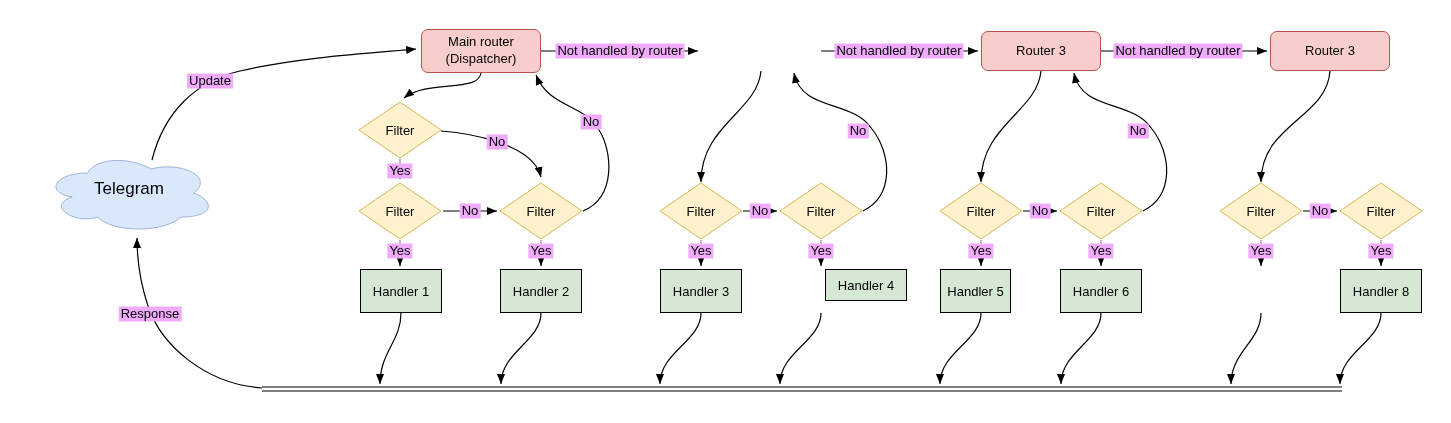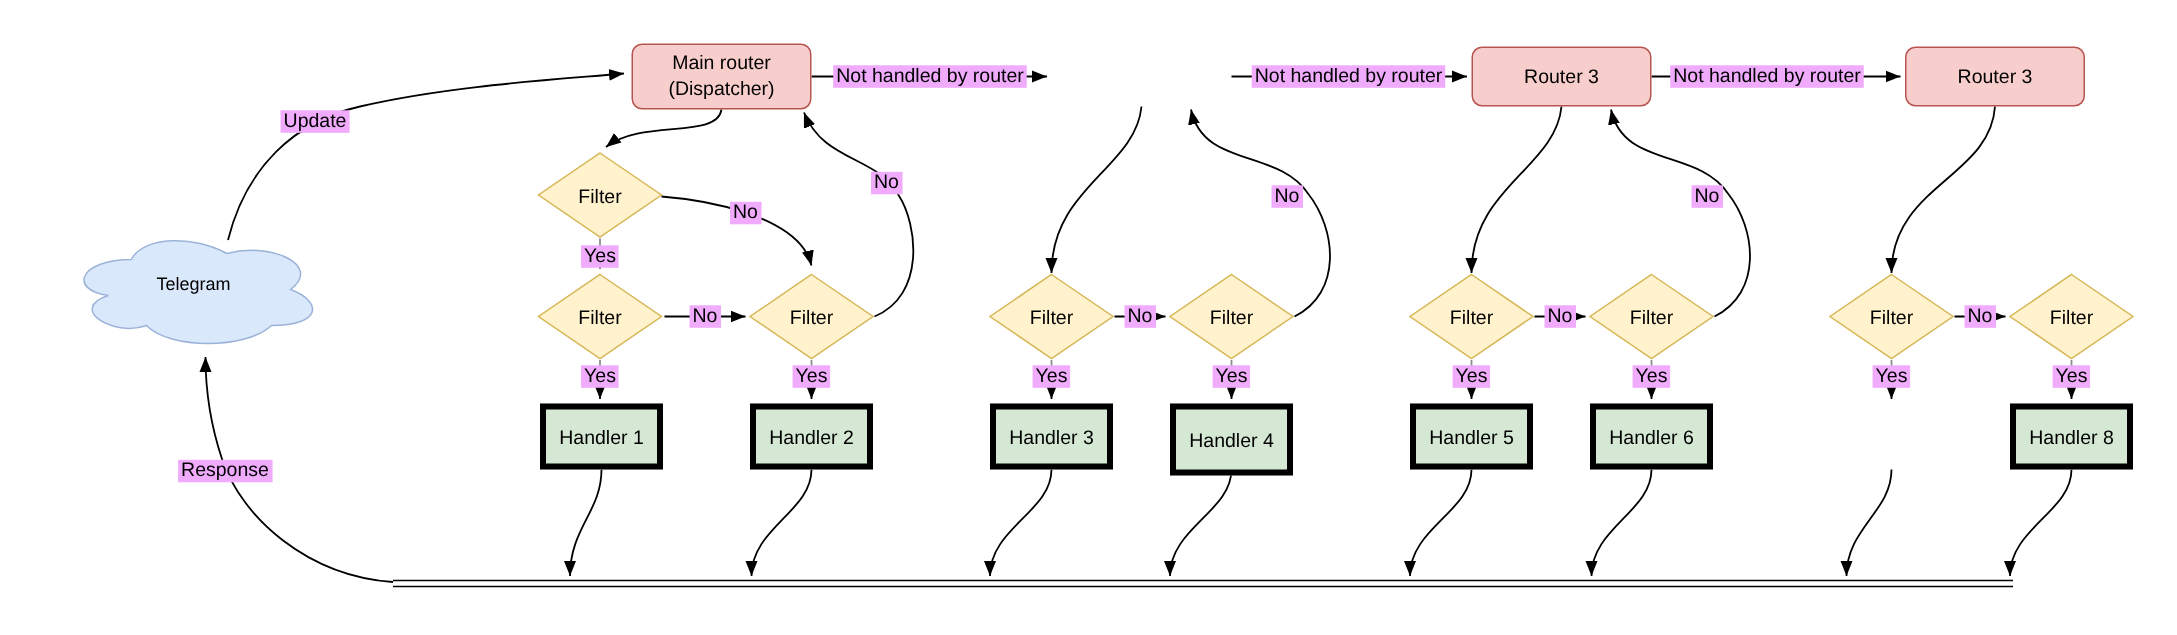--- a/index.html
+++ b/index.html
@@ -6,28 +6,28 @@
   .canvas{position:relative;width:1451px;height:423px;background:#fff;
           font-family:"Liberation Sans",sans-serif;color:#000;overflow:hidden;}
   svg.edges{position:absolute;left:0;top:0;}
   path.e{fill:none;stroke:#000;stroke-width:1.2;}
   path.g{fill:none;stroke:#8c8c8c;stroke-width:1.2;}
   path.bus{fill:none;stroke:#000;stroke-width:1;}
   .node{position:absolute;box-sizing:border-box;display:flex;align-items:center;
         justify-content:center;font-size:13px;}
   .router{background:#f8cecc;border:1px solid #b85450;border-radius:7px;}
   .router .lbl{white-space:pre-line;text-align:center;line-height:1.3;}
-  .handler{background:#d5e8d4;border:4px solid #000000;}
+  .handler{background:#d5e8d4;border:1px solid #000000;}
   .diamond{position:absolute;width:84px;height:58px;}
   .diamond svg{position:absolute;left:0;top:0;}
   .diamond .lbl{position:absolute;left:0;top:0;right:0;bottom:0;display:flex;
                 align-items:center;justify-content:center;font-size:13px;}
   .elabel{position:absolute;transform:translate(-50%,-50%);font-size:13px;
           background:#f0abfc;padding:0 2px;white-space:nowrap;line-height:1.15;}
-  .cloud-label{position:absolute;transform:translate(-50%,-50%);font-size:12px;}
+  .cloud-label{position:absolute;transform:translate(-50%,-50%);font-size:17px;}
 </style>
 </head>
 <body>
 
 <div class="canvas">
 
   <svg class="edges" width="1451" height="423" viewBox="0 0 1451 423">
     <defs>
       <marker id="arr" markerUnits="userSpaceOnUse" markerWidth="12" markerHeight="10" refX="10" refY="4.5" orient="auto">
         <path d="M0,0.5 L10,4.5 L0,8.5 Z" fill="#000"></path>
@@ -162,24 +162,24 @@
 
   <div class="node handler" style="left:360px;top:269px;width:82px;height:44px">
     <span class="lbl">Handler 1</span>
   </div>
   <div class="node handler" style="left:500px;top:269px;width:82px;height:44px">
     <span class="lbl">Handler 2</span>
   </div>
   <div class="node handler" style="left:660px;top:269px;width:82px;height:44px">
     <span class="lbl">Handler 3</span>
   </div>
-  <div class="node handler" style="left:780px;top:269px;width:82px;height:48px">
+  <div class="node handler" style="left:825px;top:269px;width:82px;height:32px">
     <span class="lbl">Handler 4</span>
   </div>
-  <div class="node handler" style="left:940px;top:269px;width:82px;height:44px">
+  <div class="node handler" style="left:940px;top:269px;width:71px;height:44px">
     <span class="lbl">Handler 5</span>
   </div>
   <div class="node handler" style="left:1060px;top:269px;width:82px;height:44px">
     <span class="lbl">Handler 6</span>
   </div>
   <div class="node handler" style="left:1340px;top:269px;width:82px;height:44px">
     <span class="lbl">Handler 8</span>
   </div>
 
   <span class="elabel" style="left:210px;top:81px">Update</span>

